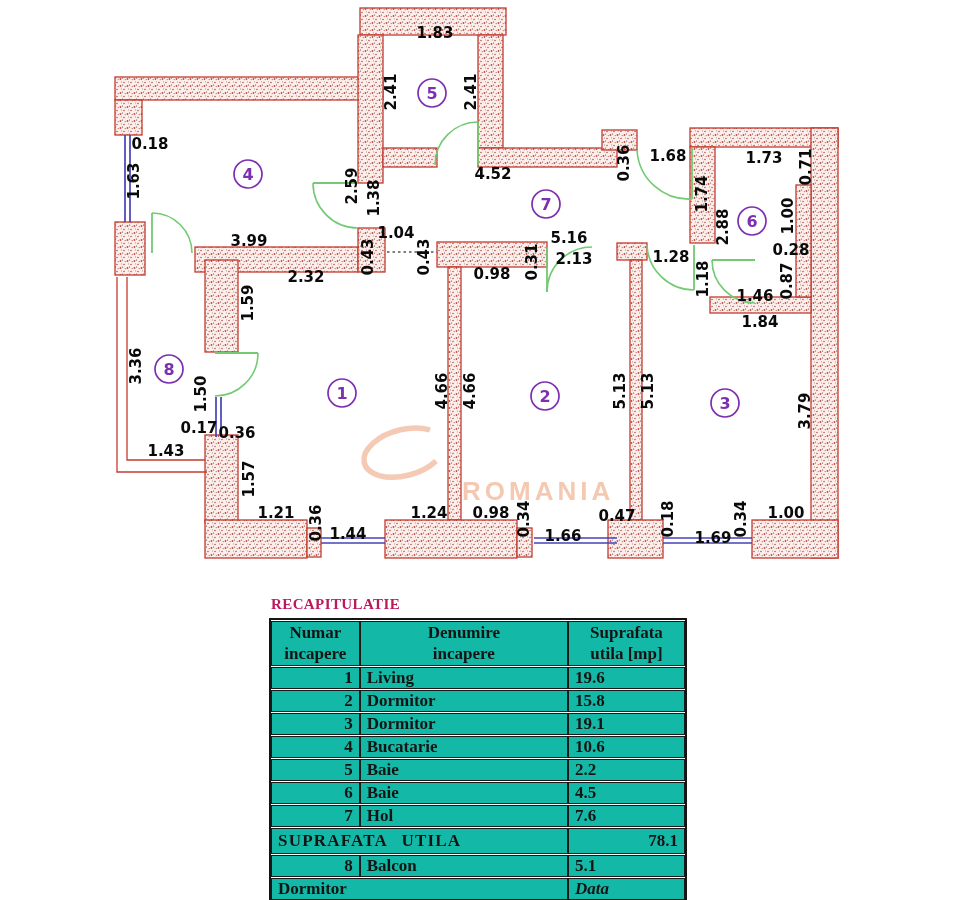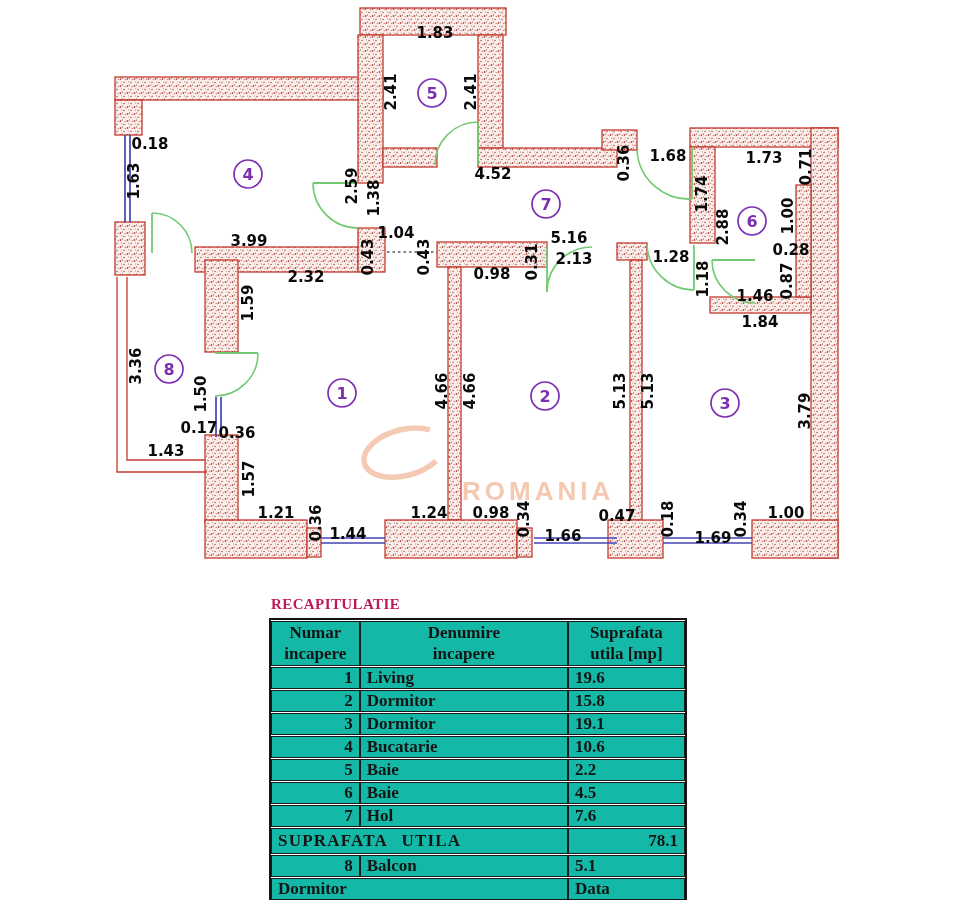--- a/index.html
+++ b/index.html
@@ -17,21 +17,21 @@
   table.rt th,table.rt td{border:1.6px solid #1a1a1a;font-weight:bold;color:#141414;
            font-size:17px;padding:0 6px;background:#14b8a6;}
   th.h1,th.h3{text-align:center;vertical-align:middle;height:40px;line-height:1.25;}
   th.h2{text-align:center;vertical-align:top;height:40px;line-height:1.25;padding-top:2px;}
   td.c-num{text-align:right;padding-right:14px;width:76px;height:17px;}
   td.c-name{text-align:left;padding-left:9px;width:206px;}
   td.c-area{padding-right:11px;width:106px;}
   td.c-total-label{font-size:17px;letter-spacing:1.2px;word-spacing:9px;padding-left:14px;height:24px;}
   td.c-total-val{font-size:17px;text-align:right;padding-right:11px;}
   td.c-foot-left{font-size:14px;text-align:left;padding-left:4px;height:15px;}
-  td.c-foot-right{font-size:14px;text-align:left;padding-left:4px;}
+  td.c-foot-right{font-size:14px;text-align:left;padding-left:4px;font-style:italic;}
   td.c-empty{height:9px;}
 </style>
 </head>
 <body>
 
 <div id="app">
 
   <svg id="plan-svg" width="953" height="580" viewBox="0 0 953 580">
     <defs>
       <pattern id="stipple" width="7" height="7" patternUnits="userSpaceOnUse">

